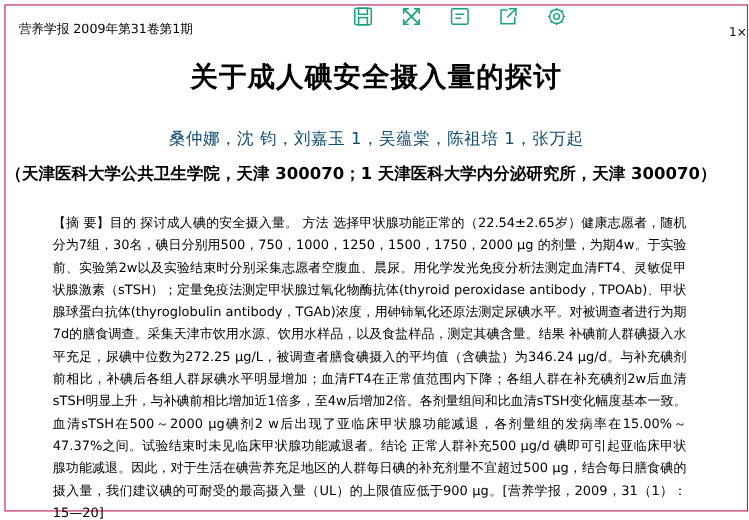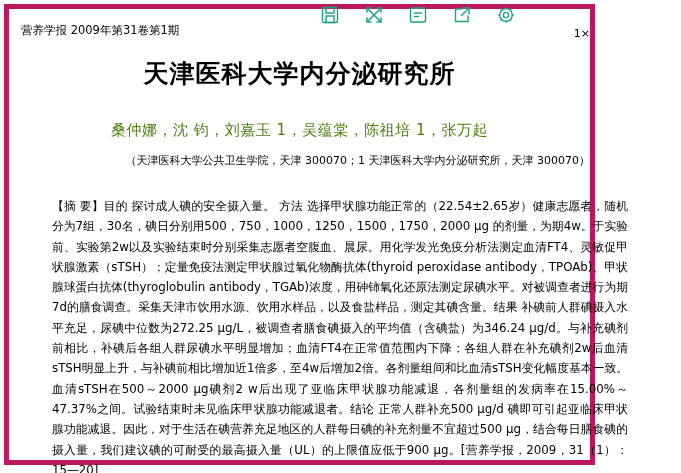--- a/index.html
+++ b/index.html
@@ -11,23 +11,23 @@
     width: 681px;
     height: 473px;
     font-family: "Liberation Serif", serif;
     overflow: hidden;
     position: relative;
   }
   .page {
     position: absolute;
     left: 4px;
     top: 4px;
-    width: 591px;
+    width: 676px;
     height: 461px;
-    border: 5px solid #be185d;
+    border: 1px solid #be185d;
     box-sizing: border-box;
     background: #ffffff;
   }
   .toolbar {
     position: absolute;
     left: 279px;
     top: 0px;
     width: 277px;
     height: 30px;
     display: flex;
@@ -76,32 +76,33 @@
     letter-spacing: 1px;
   }
   .authors {
     position: absolute;
     left: 0;
     top: 112px;
     width: 100%;
     text-align: center;
     font-family: "DejaVu Sans", "Liberation Sans", sans-serif;
     font-size: 15px;
-    color: #4d7c0f;
+    color: #0c4a6e;
     letter-spacing: 0.5px;
   }
   .affiliation {
     position: absolute;
     left: 0;
     top: 144px;
     width: 100%;
-    text-align: right;
+    text-align: left;
     font-family: "DejaVu Sans", "Liberation Sans", sans-serif;
-    font-size: 11px;
+    font-size: 15px;
     color: #000000;
+    font-weight: bold;
   }
   .abstract {
     position: absolute;
     left: 30px;
     top: 174px;
     width: 602px;
     font-family: "DejaVu Sans", "Liberation Sans", sans-serif;
     font-size: 11.8px;
     line-height: 20.3px;
     color: #000000;
@@ -118,21 +119,21 @@
   }
 </style>
 </head>
 <body>
 
 <div class="page">
 
   <div class="journal-header">营养学报 2009年第31卷第1期</div>
   <div class="corner-mark">1×</div>
 
-  <div class="title">天津医科大学内分泌研究所</div>
+  <div class="title">关于成人碘安全摄入量的探讨</div>
 
   <div class="authors">
     <span>桑仲娜，沈 钧，刘嘉玉 1，吴蕴棠，陈祖培 1，张万起</span>
   </div>
 
   <div class="affiliation">（天津医科大学公共卫生学院，天津 300070；1 天津医科大学内分泌研究所，天津 300070）</div>
 
   <div class="abstract">
     <p class="last">【摘 要】目的 探讨成人碘的安全摄入量。 方法 选择甲状腺功能正常的（22.54±2.65岁）健康志愿者，随机分为7组，30名，碘日分别用500，750，1000，1250，1500，1750，2000 μg 的剂量，为期4w。于实验前、实验第2w以及实验结束时分别采集志愿者空腹血、晨尿。用化学发光免疫分析法测定血清FT4、灵敏促甲状腺激素（sTSH）；定量免疫法测定甲状腺过氧化物酶抗体(thyroid peroxidase antibody，TPOAb)、甲状腺球蛋白抗体(thyroglobulin antibody，TGAb)浓度，用砷铈氧化还原法测定尿碘水平。对被调查者进行为期7d的膳食调查。采集天津市饮用水源、饮用水样品，以及食盐样品，测定其碘含量。结果 补碘前人群碘摄入水平充足，尿碘中位数为272.25 μg/L，被调查者膳食碘摄入的平均值（含碘盐）为346.24 μg/d。与补充碘剂前相比，补碘后各组人群尿碘水平明显增加；血清FT4在正常值范围内下降；各组人群在补充碘剂2w后血清sTSH明显上升，与补碘前相比增加近1倍多，至4w后增加2倍。各剂量组间和比血清sTSH变化幅度基本一致。血清sTSH在500～2000 μg碘剂2 w后出现了亚临床甲状腺功能减退，各剂量组的发病率在15.00%～47.37%之间。试验结束时未见临床甲状腺功能减退者。结论 正常人群补充500 μg/d 碘即可引起亚临床甲状腺功能减退。因此，对于生活在碘营养充足地区的人群每日碘的补充剂量不宜超过500 μg，结合每日膳食碘的摄入量，我们建议碘的可耐受的最高摄入量（UL）的上限值应低于900 μg。[营养学报，2009，31（1）：15—20]</p>
   </div>

